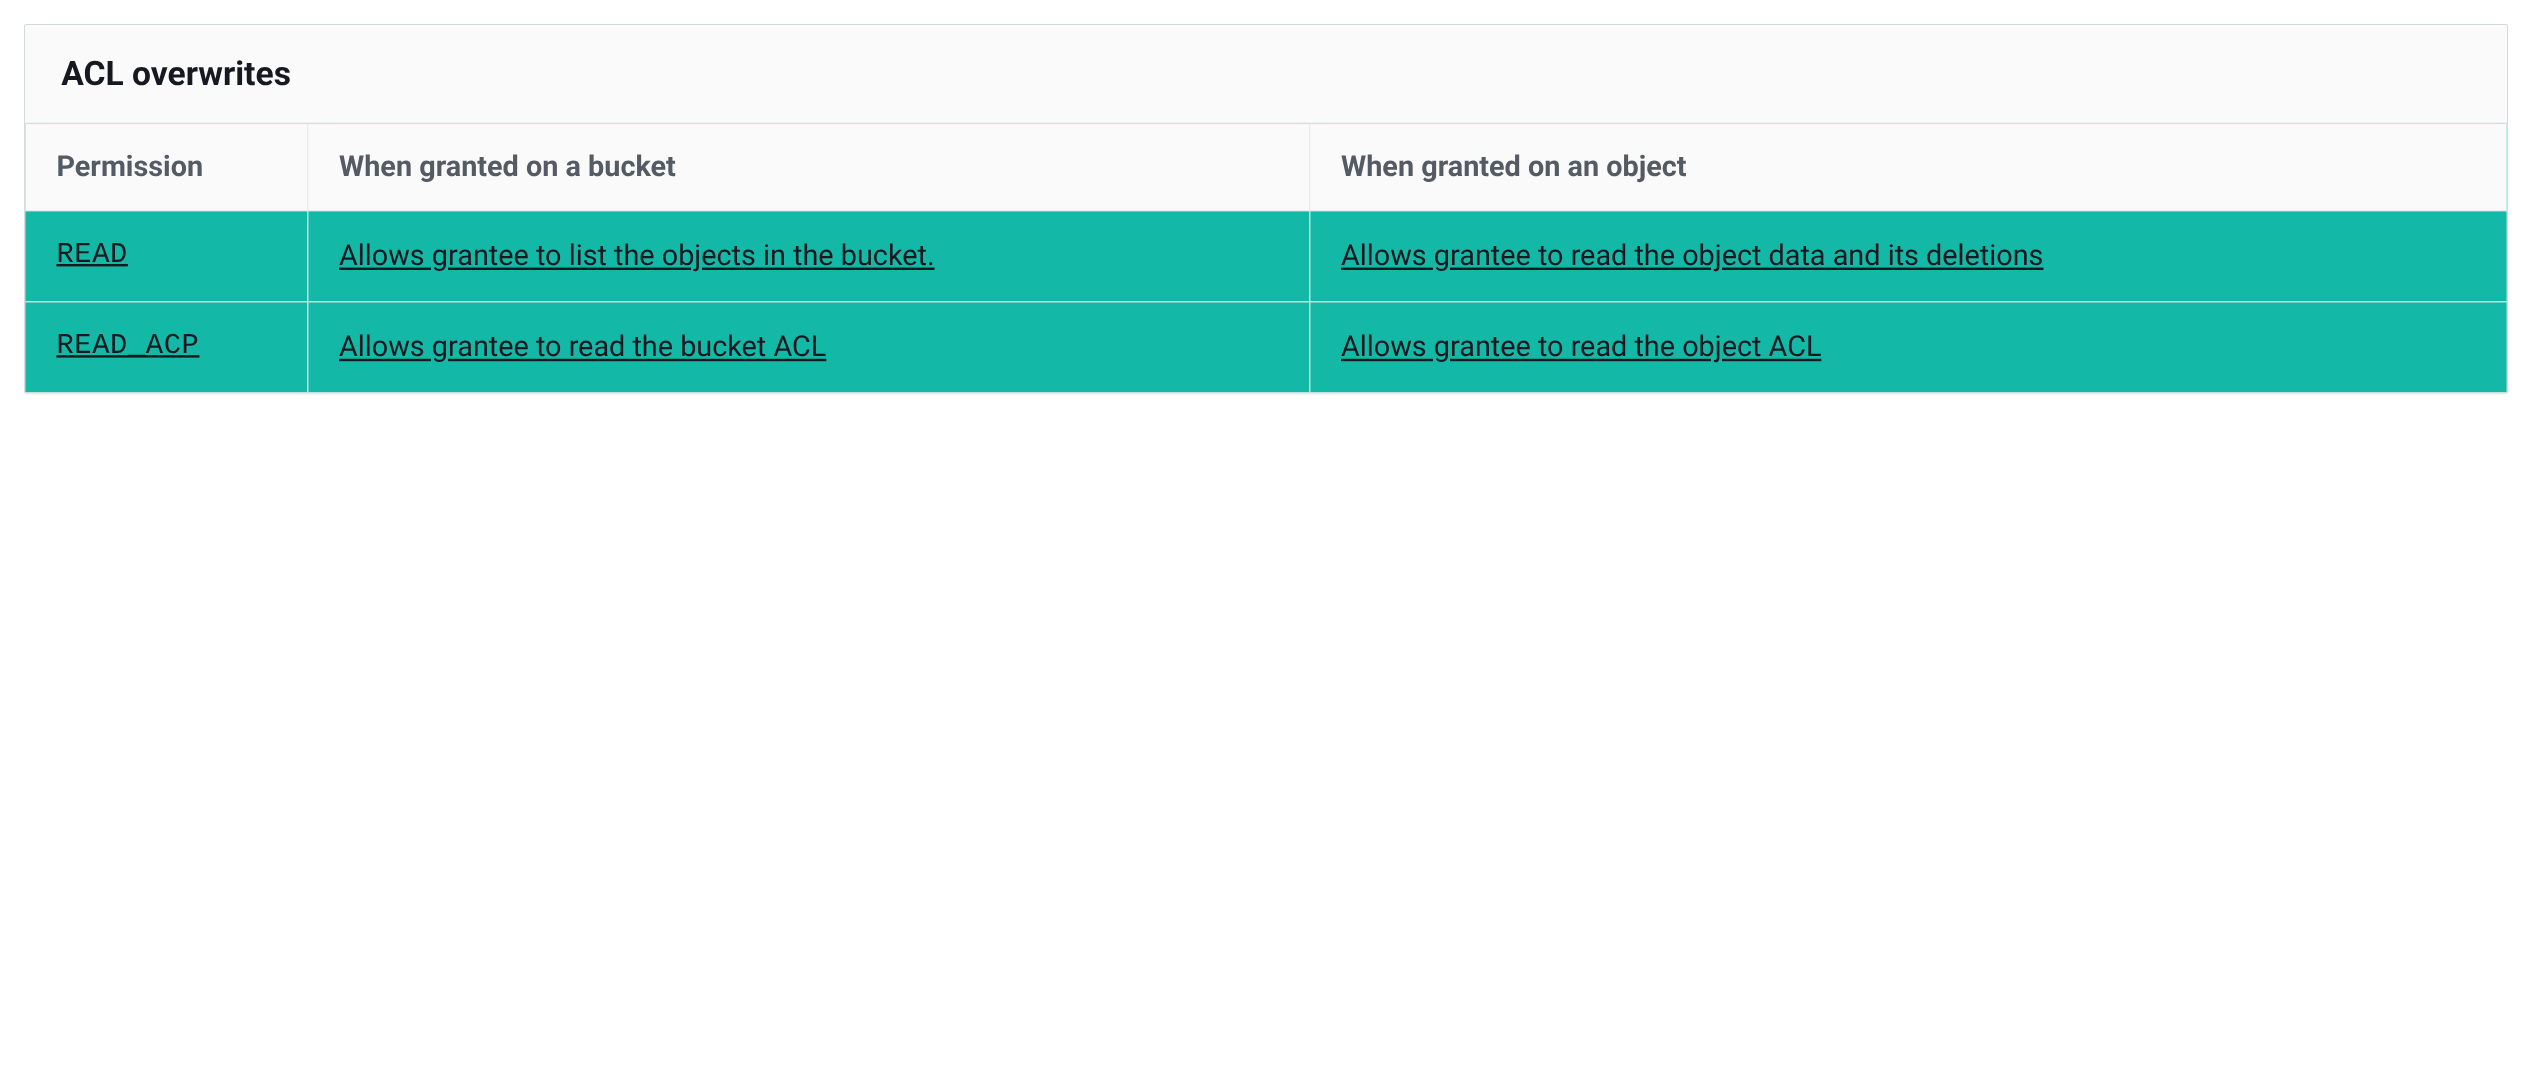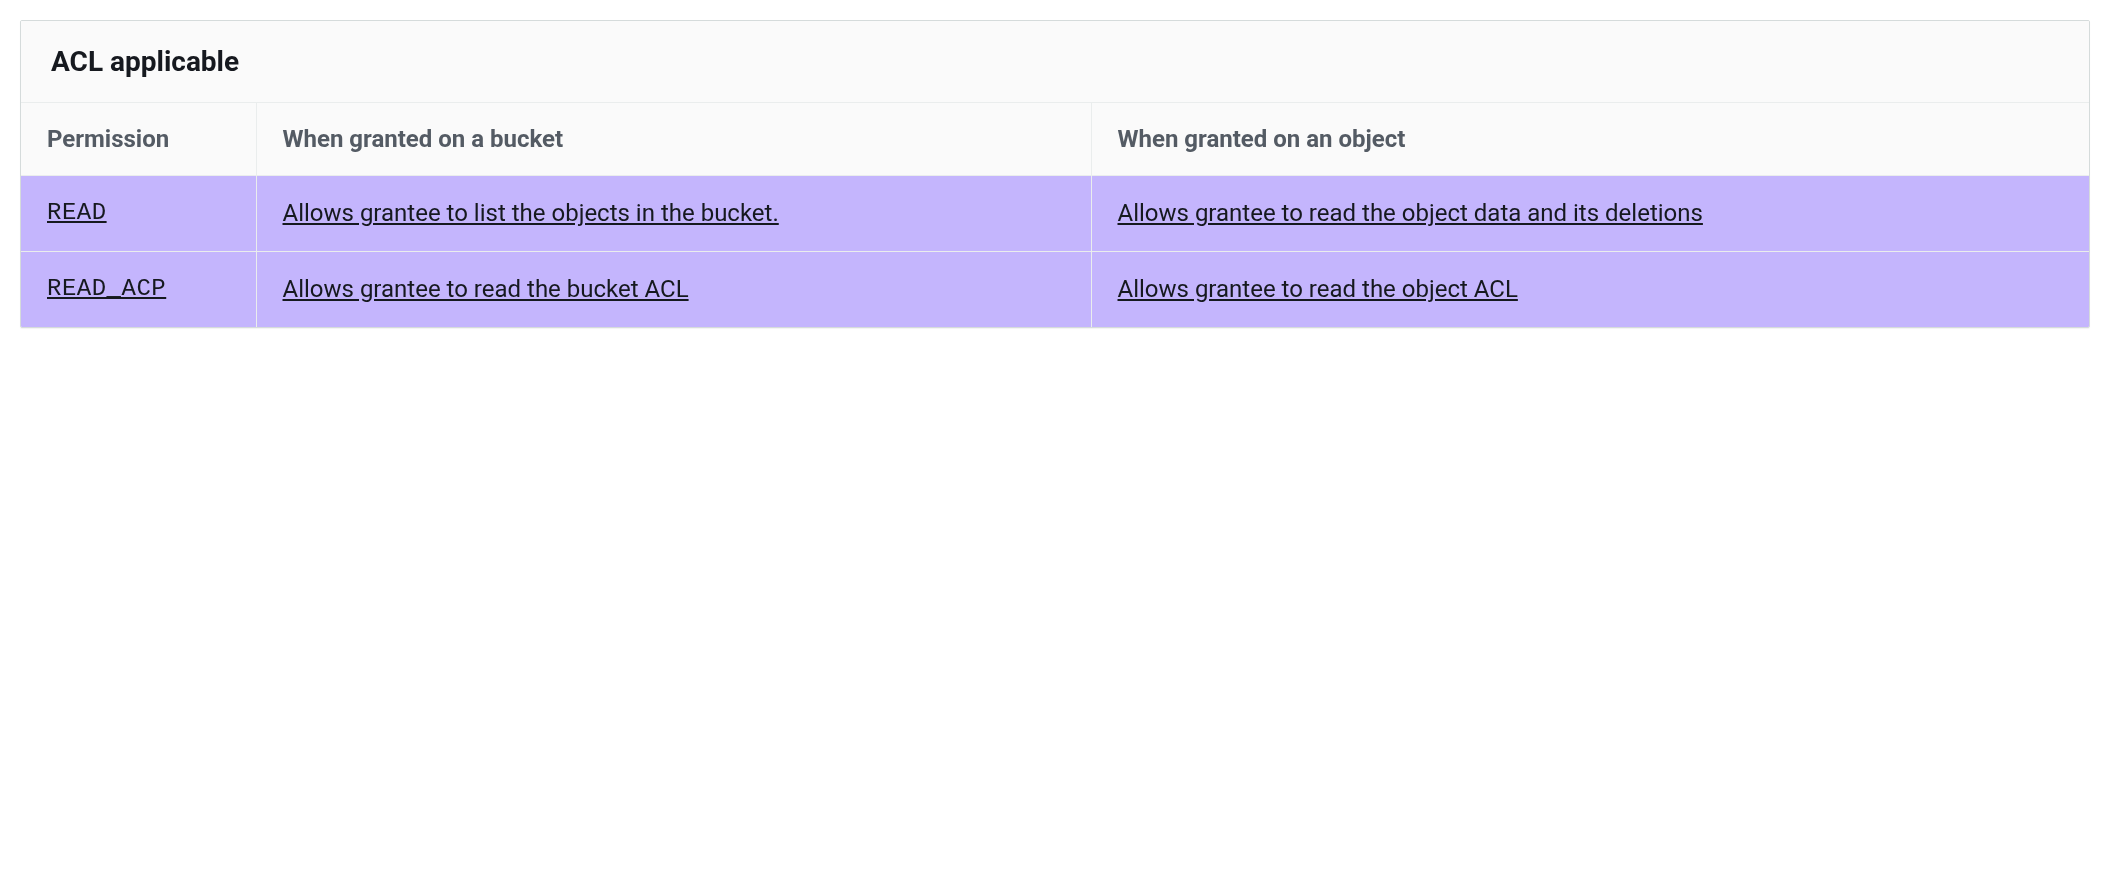--- a/index.html
+++ b/index.html
@@ -25,21 +25,21 @@
       border-bottom: 1px solid #eaeded;
     }
     .table-title {
       font-size: 28px;
       font-weight: 700;
       color: #16191f;
     }
     table {
       width: 100%;
       border-collapse: collapse;
-      background: #c4b5fd;
+      background: #14b8a6;
     }
     thead tr {
       background: #fafafa;
     }
     th {
       text-align: left;
       font-size: 24px;
       font-weight: 700;
       color: #545b64;
       padding: 22px 26px;
@@ -73,21 +73,21 @@
     }
     col.col-perm { width: 235px; }
     col.col-bucket { width: 835px; }
     col.col-object { width: auto; }
   </style>
 </head>
 <body>
 
 <div class="table-container">
   <div class="table-title-wrap">
-    <h2 class="table-title">ACL applicable</h2>
+    <h2 class="table-title">ACL overwrites</h2>
   </div>
   <table>
     <colgroup>
       <col class="col-perm">
       <col class="col-bucket">
       <col class="col-object">
     </colgroup>
     <thead>
       <tr>
         <th>Permission</th>

